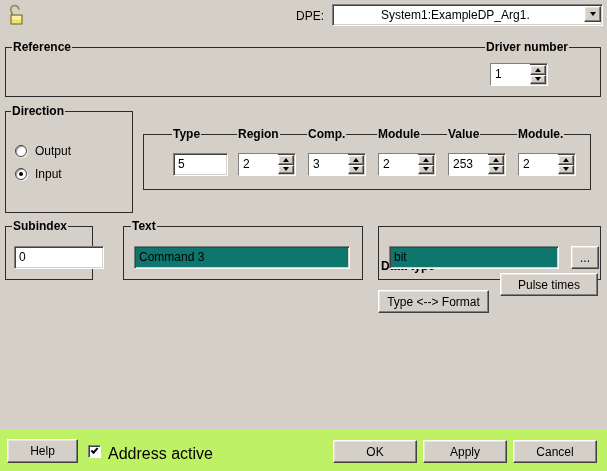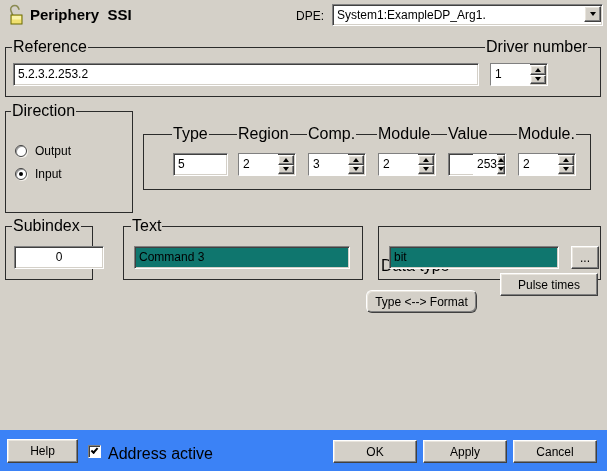--- a/index.html
+++ b/index.html
@@ -23,32 +23,32 @@
     background:#ffffff;
     border:1px solid;
     border-color:#808080 #ffffff #ffffff #808080;
     box-shadow: inset 1px 1px 0 #404040, inset -1px -1px 0 #d4d0c8;
   }
   .sunken.gray { background:#0f766e; }
 
   
   .frame { position:absolute; border:1px solid #2b2b2b; }
   .legend {
-    position:absolute; top:-9px; font-weight:normal; font-size:16px;
+    position:absolute; top:-9px; font-weight:bold; font-size:12px;
     background:#d4d0c8; line-height:16px; padding:0 1px; white-space:nowrap;
   }
   .field-text { padding:3px 4px 0 4px; font-size:12px; white-space:nowrap; overflow:hidden; }
 
   
   .title { position:absolute; left:30px; top:6px; font-size:15px; font-weight:bold; white-space:pre; }
   .dpe-label { position:absolute; left:296px; top:9px; font-size:12px; }
 
   
   .combo { position:absolute; left:332px; top:4px; width:271px; height:22px; display:flex; }
-  .combo .combo-text { flex:1; padding:3px 0 0 4px; font-size:12px; white-space:nowrap; overflow:hidden; }
+  .combo .combo-text { flex:1; padding:3px 0 0 4px; font-size:12px; white-space:nowrap; overflow:hidden;margin-left:44px; }
   .combo-btn { width:17px; height:16px; margin:1px 1px 0 0; display:flex; align-items:center; justify-content:center; }
 
   
   .edit { position:absolute; }
   .spin { position:absolute; display:flex; }
   .spin .spin-edit { flex:1; padding:3px 0 0 4px; font-size:12px; background:#fff; }
   .spin-btns { width:16px; display:flex; flex-direction:column; margin:1px 1px 1px 0; }
   .spin-btn { flex:1; display:flex; align-items:center; justify-content:center; }
   .tri-up   { width:0; height:0; border-left:3px solid transparent; border-right:3px solid transparent; border-bottom:4px solid #000; }
   .tri-down { width:0; height:0; border-left:3px solid transparent; border-right:3px solid transparent; border-top:4px solid #000; }
@@ -82,52 +82,48 @@
     transform:rotate(-48deg);
   }
 
   
   .btn {
     position:absolute; display:flex; align-items:center; justify-content:center;
     font-size:12px; cursor:default; white-space:nowrap;
   }
 
   
-  .footer { position:absolute; left:0; top:430px; width:607px; height:41px; background:#3b82f6; }
+  .footer { position:absolute; left:0; top:430px; width:607px; height:41px; background:#bef264; }
   .footer-check-label { position:absolute; left:108px; top:15px; font-size:16px; }
 
   .lock-icon { position:absolute; left:7px; top:3px; }
 </style>
 </head>
 <body>
 
 <div class="dialog">
 
   <svg class="lock-icon" width="19" height="24" viewBox="0 0 19 24">
     <g transform="rotate(-22 7 10)">
       <path d="M5 12 V7 a4 4 0 0 1 8 0 V9" fill="none" stroke="#8a8a52" stroke-width="1.6"></path>
     </g>
     <rect x="4" y="12" width="11" height="9" fill="#f0e070" stroke="#6b6b00"></rect>
     <rect x="5" y="13" width="9" height="3.5" fill="#faf4a8"></rect>
   </svg>
-  <div class="title">Periphery  SSI</div>
   <div class="dpe-label">DPE:</div>
   <div class="combo sunken">
     <div class="combo-text">System1:ExampleDP_Arg1.</div>
     <div class="combo-btn raised">
       <div class="tri-down"></div>
     </div>
   </div>
 
   <div class="frame" style="left:5px; top:47px; width:596px; height:50px;">
     <span class="legend" style="left:6px;">Reference</span>
     <span class="legend" style="left:479px;">Driver number</span>
-    <div class="edit sunken" style="left:7px; top:15px; width:466px; height:23px;">
-      <div class="field-text">5.2.3.2.253.2</div>
-    </div>
     <div class="spin sunken" style="left:484px; top:15px; width:58px; height:23px;">
       <div class="spin-edit">1</div>
       <div class="spin-btns">
         <div class="spin-btn raised">
             <div class="tri-up"></div>
           </div>
         <div class="spin-btn raised">
             <div class="tri-down"></div>
           </div>
       </div>
@@ -187,21 +183,21 @@
       <div class="spin-btns">
         <div class="spin-btn raised">
             <div class="tri-up"></div>
           </div>
         <div class="spin-btn raised">
             <div class="tri-down"></div>
           </div>
       </div>
     </div>
 
-    <div class="spin sunken" style="left:304px; top:18px; width:58px; height:23px;padding-left:24px;">
+    <div class="spin sunken" style="left:304px; top:18px; width:58px; height:23px;">
       <div class="spin-edit">253</div>
       <div class="spin-btns">
         <div class="spin-btn raised">
             <div class="tri-up"></div>
           </div>
         <div class="spin-btn raised">
             <div class="tri-down"></div>
           </div>
       </div>
     </div>
@@ -212,21 +208,21 @@
         <div class="spin-btn raised">
             <div class="tri-up"></div>
           </div>
         <div class="spin-btn raised">
             <div class="tri-down"></div>
           </div>
       </div>
     </div>
   </div>
 
-  <div class="frame" style="left:5px; top:226px; width:88px; height:54px;text-align:center;">
+  <div class="frame" style="left:5px; top:226px; width:88px; height:54px;">
     <span class="legend" style="left:6px;">Subindex</span>
     <div class="edit sunken" style="left:8px; top:19px; width:90px; height:23px;">
       <div class="field-text">0</div>
     </div>
   </div>
 
   <div class="frame" style="left:123px; top:226px; width:240px; height:54px;">
     <span class="legend" style="left:7px;">Text</span>
     <div class="edit sunken gray" style="left:10px; top:19px; width:216px; height:23px;">
       <div class="field-text">Command 3</div>
@@ -234,21 +230,21 @@
   </div>
 
   <div class="frame" style="left:378px; top:226px; width:223px; height:54px;">
     <span class="legend" style="left:1px;margin-top:40px;">Data type</span>
     <div class="edit sunken gray" style="left:10px; top:19px; width:170px; height:23px;">
       <div class="field-text">bit</div>
     </div>
     <div class="btn raised" style="left:192px; top:19px; width:28px; height:23px;">...</div>
   </div>
 
-  <div class="btn raised" style="left:366px; top:290px; width:111px; height:23px;border-radius:6px;">Type &lt;--&gt; Format</div>
+  <div class="btn raised" style="left:378px; top:290px; width:111px; height:23px;">Type &lt;--&gt; Format</div>
   <div class="btn raised" style="left:500px; top:273px; width:98px; height:23px;">Pulse times</div>
 
   <div class="footer">
     <div class="btn raised" style="left:7px; top:9px; width:71px; height:24px;">Help</div>
     <div class="checkbox checked" style="position:absolute; left:88px; top:15px;">
       <div class="checkmark"></div>
     </div>
     <div class="footer-check-label">Address active</div>
     <div class="btn raised" style="left:333px; top:10px; width:84px; height:23px;">OK</div>
     <div class="btn raised" style="left:423px; top:10px; width:84px; height:23px;">Apply</div>

